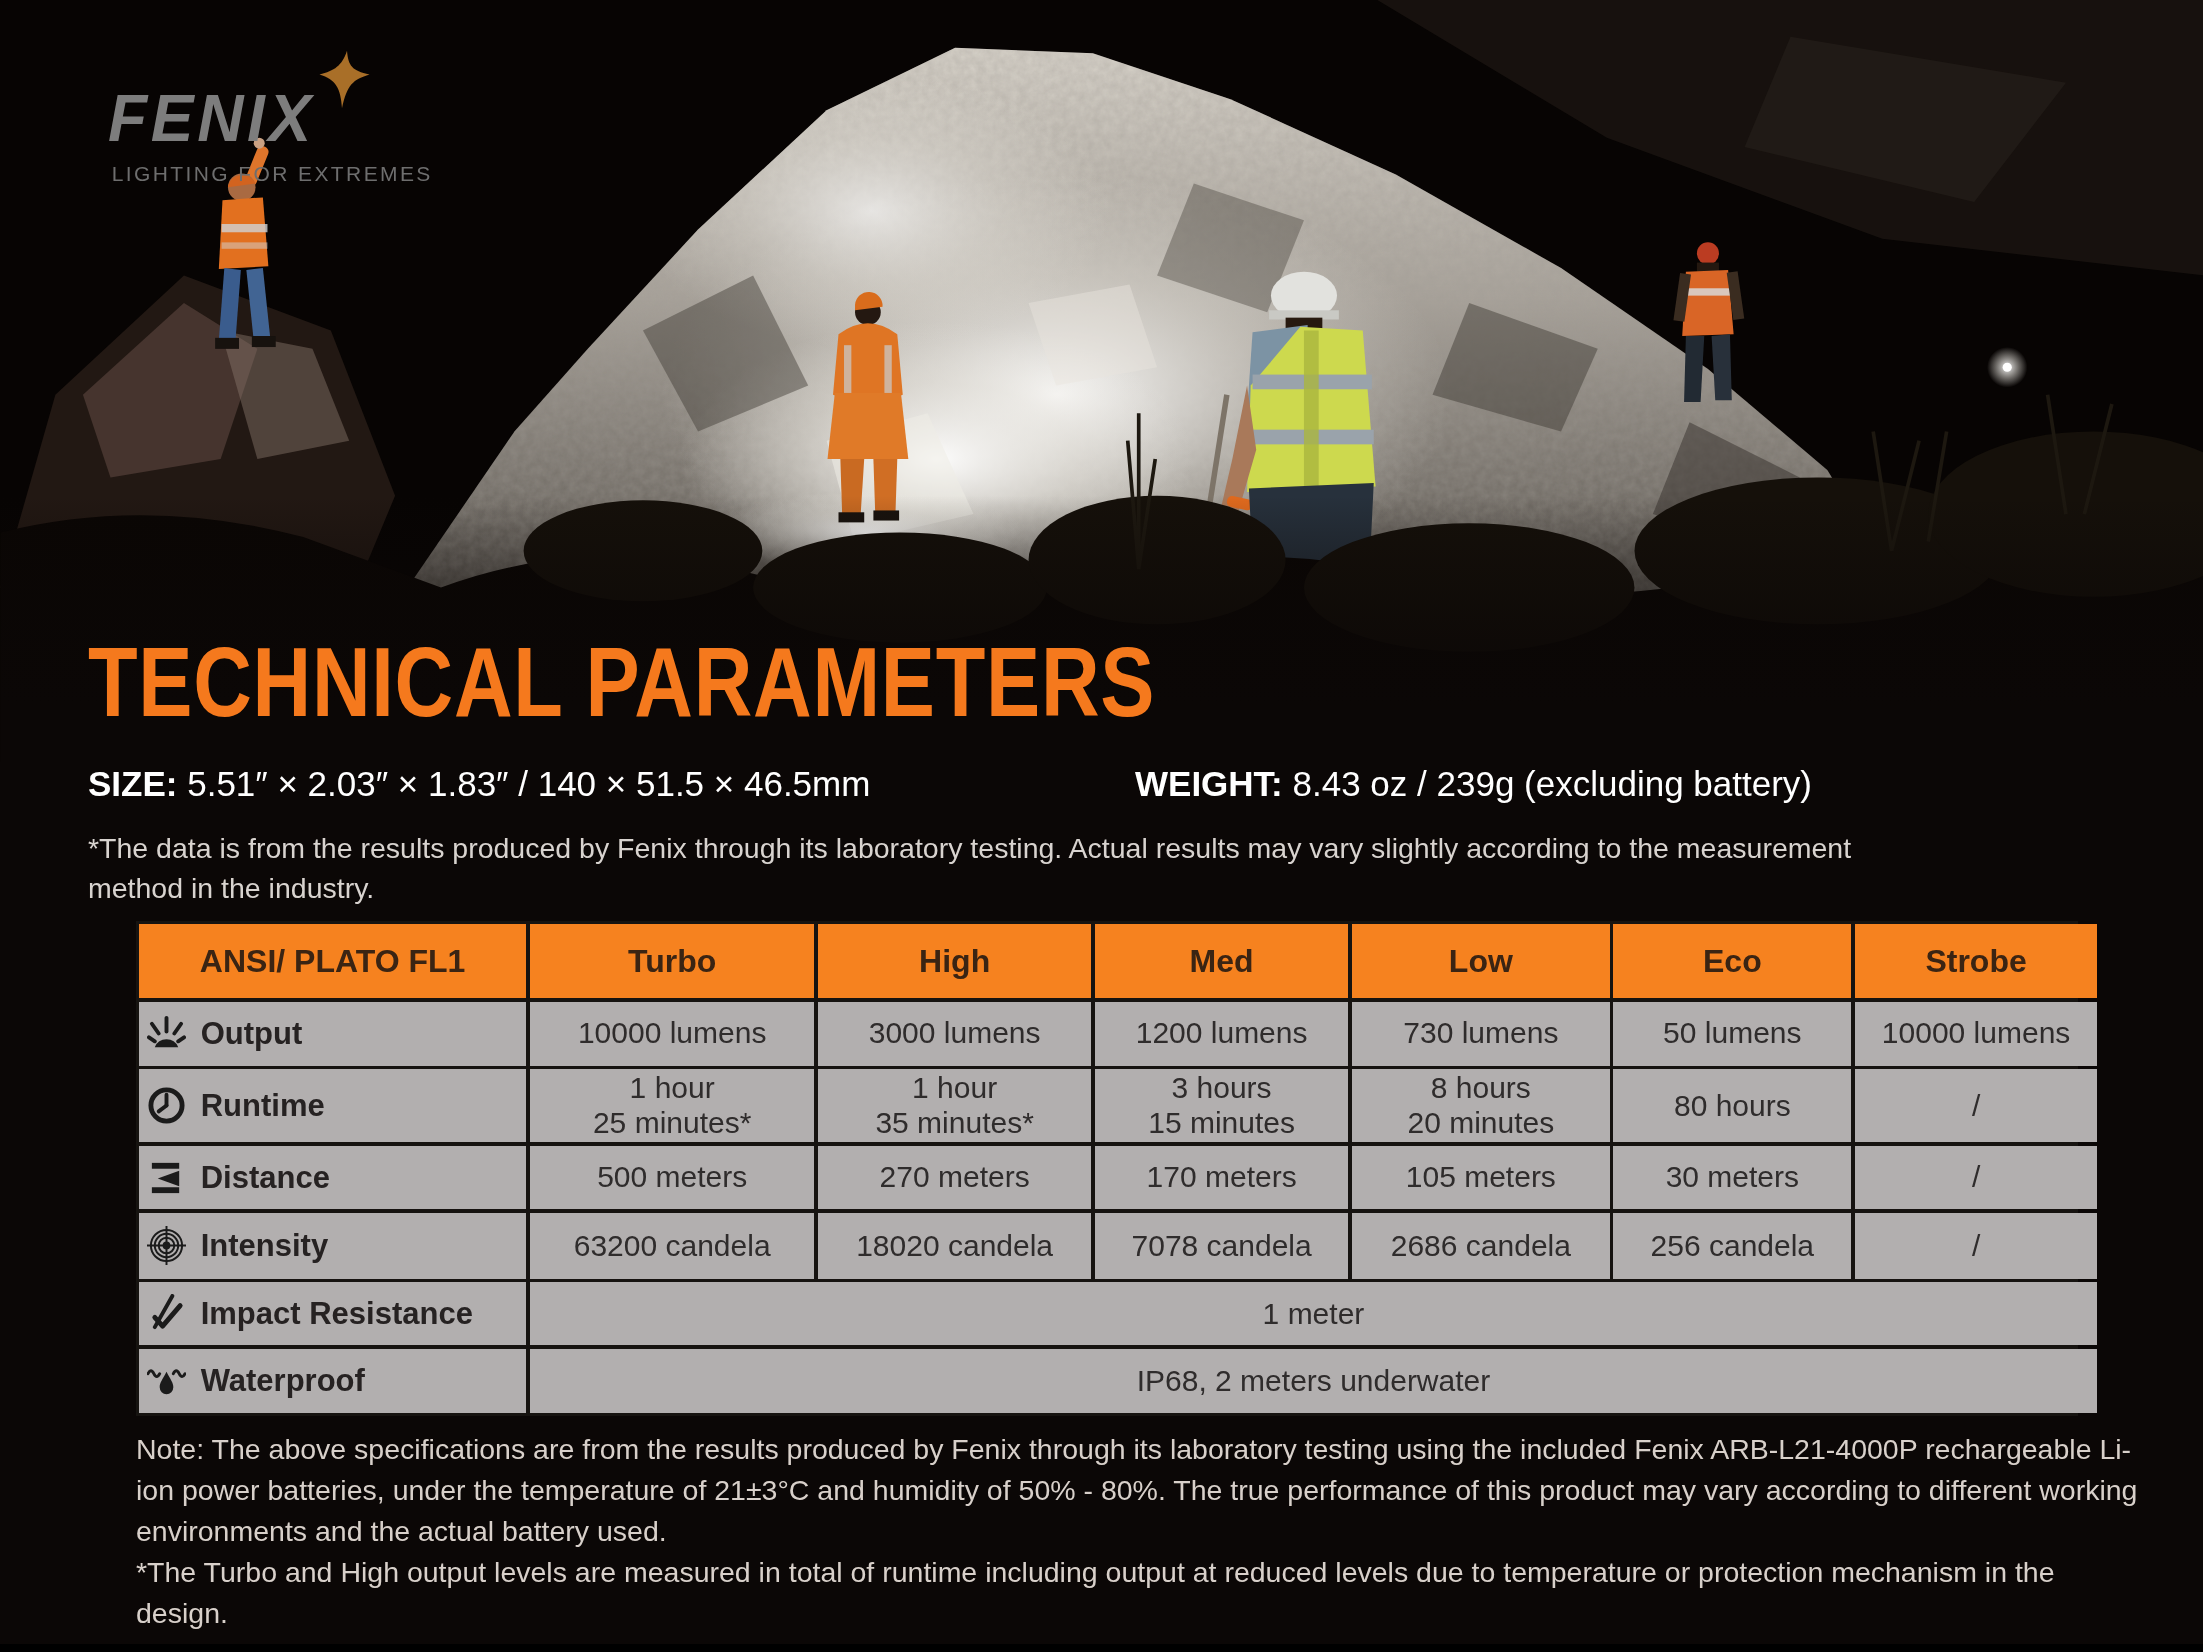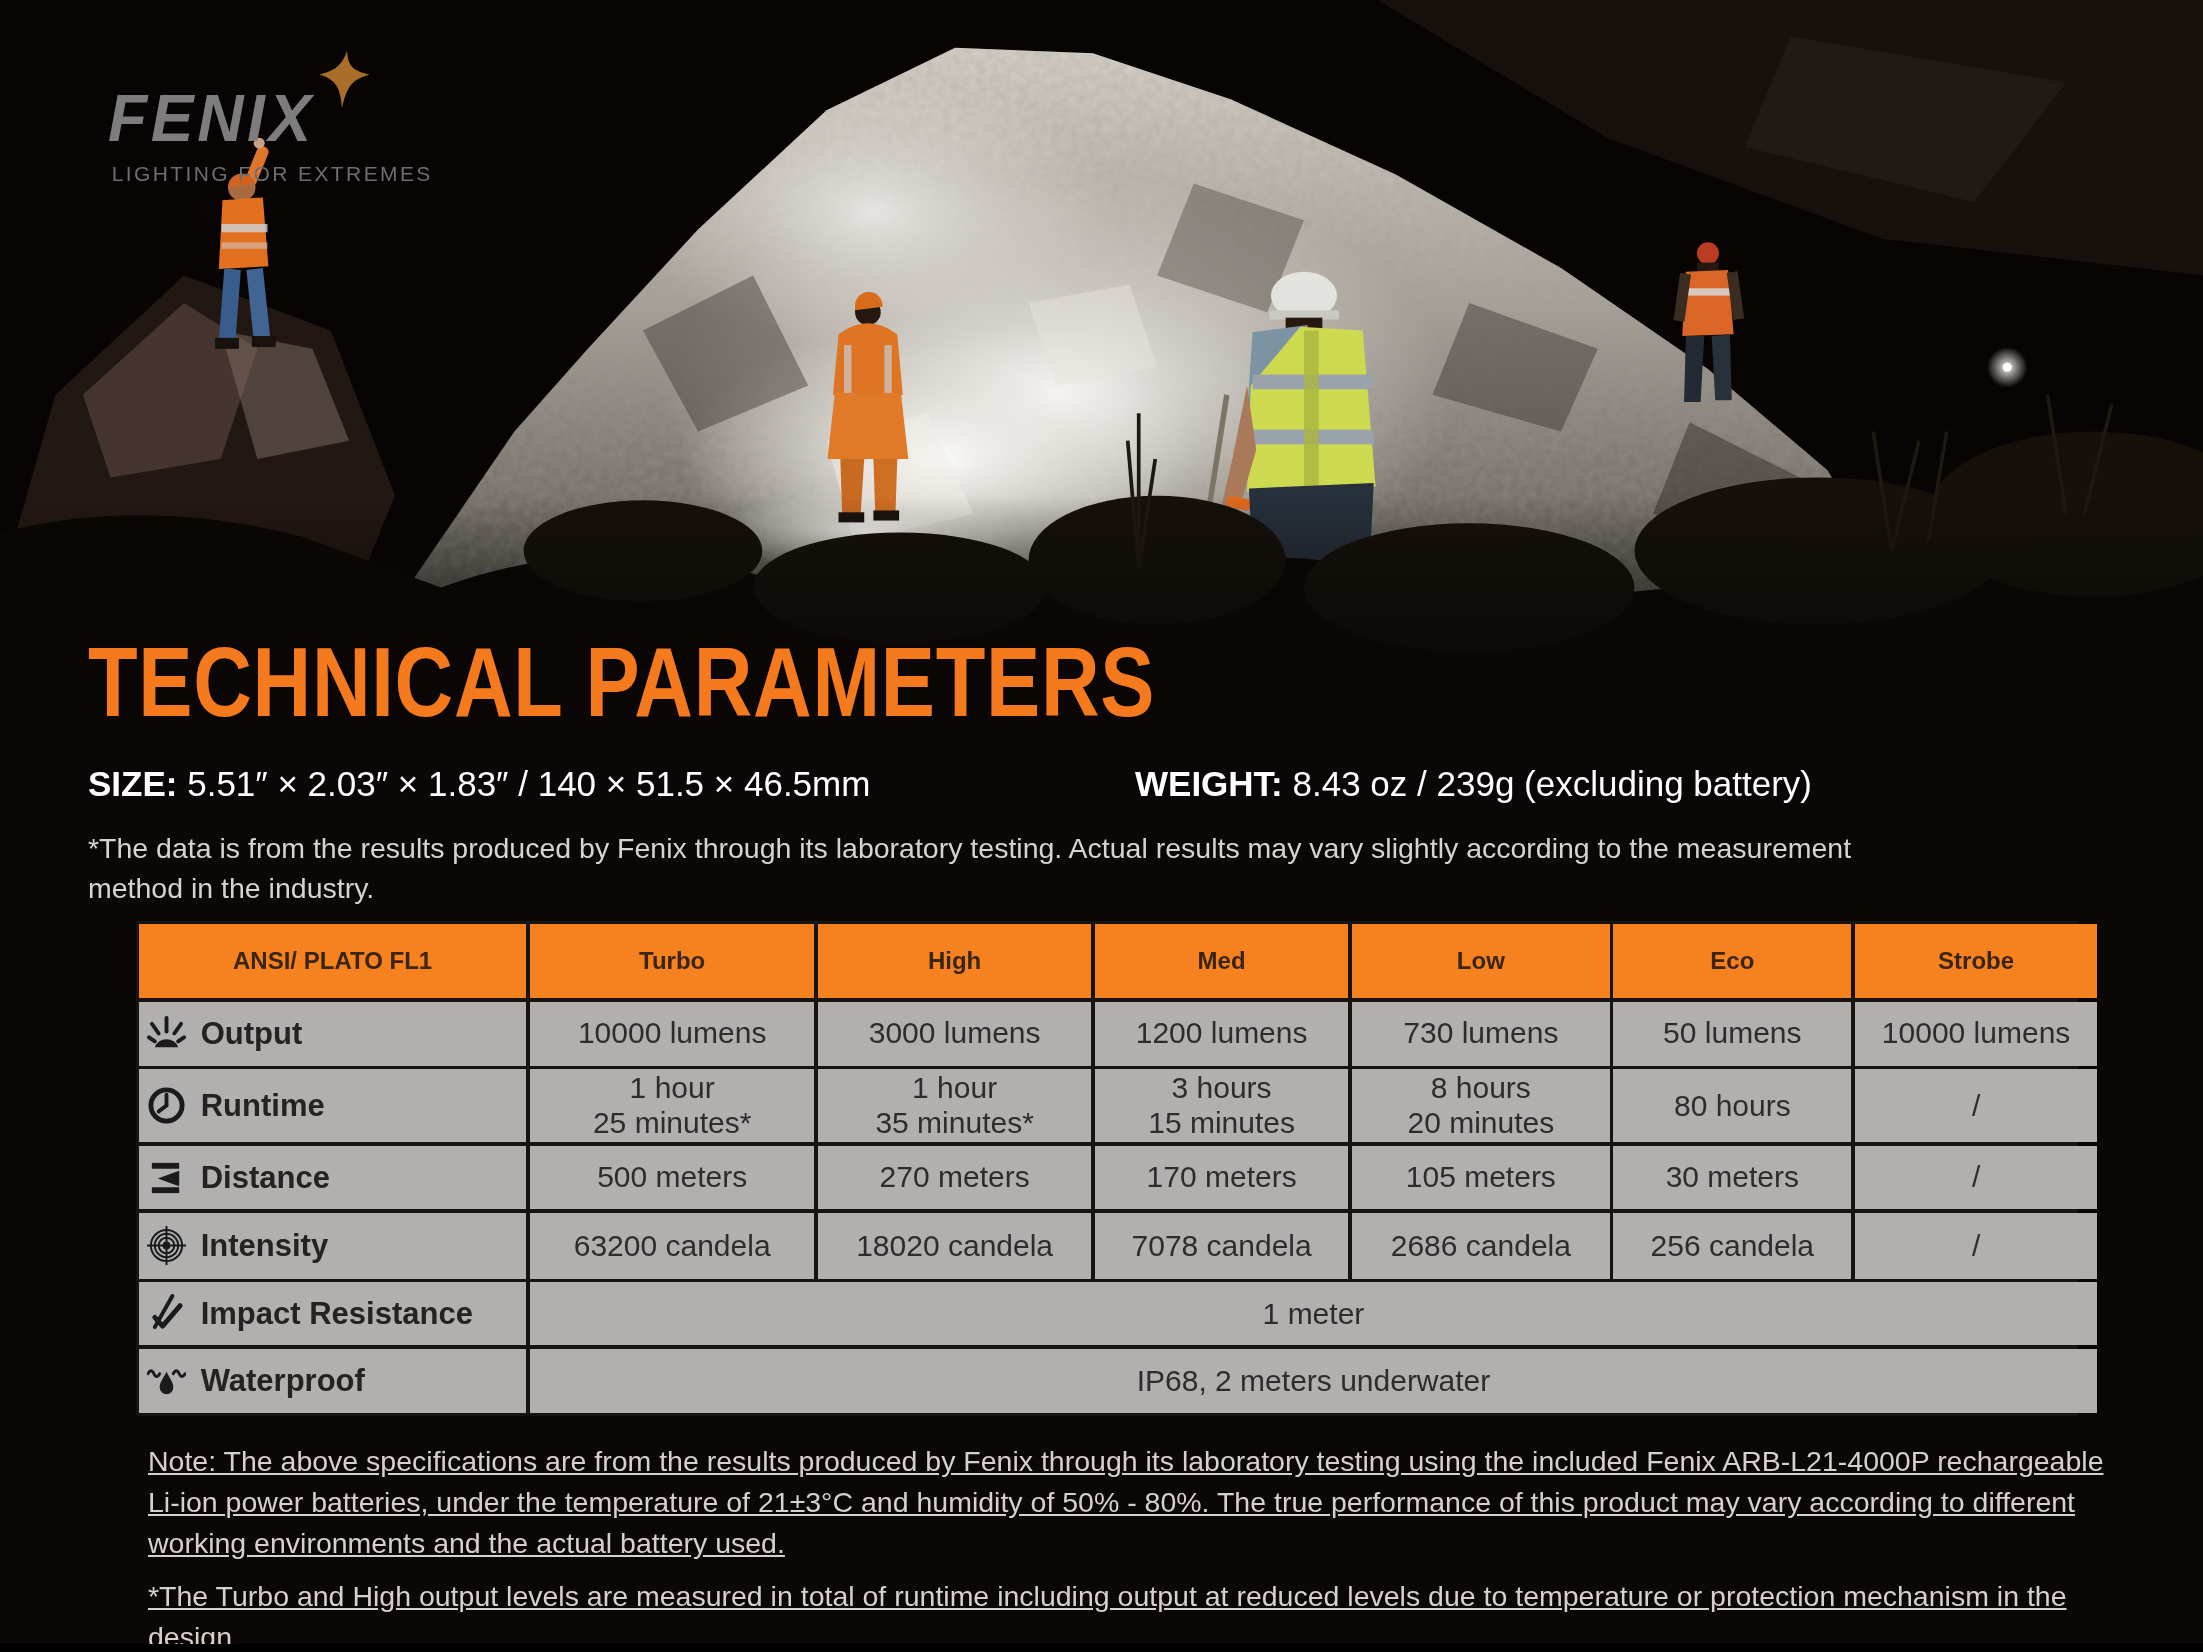--- a/index.html
+++ b/index.html
@@ -45,40 +45,40 @@
     position:absolute;left:136px;top:921px;width:1936px;
     background:#161310;border:3.7px solid #161310;
     display:grid;
     grid-template-columns:20% 14.7% 14.1% 13.1% 13.3% 12.3% 12.5%;
     grid-template-rows:74px 64px 73px 63px 66px 63px 64px;
     gap:3.7px;
   }
   .th{
     background:#f6821f;color:#3a2413;
     display:flex;align-items:center;justify-content:center;
-    font-size:24px;font-weight:bold;text-align:center;
+    font-size:32px;font-weight:bold;text-align:center;
   }
   .cell{
     background:#b2afaf;color:#2f2c2c;
     display:flex;align-items:center;justify-content:center;
     font-size:30px;text-align:center;white-space:pre-line;line-height:1.15;
   }
   .rowlabel{
     background:#b2afaf;color:#262222;
     display:flex;align-items:center;gap:14.7px;
     padding-left:8px;font-size:31px;font-weight:bold;
   }
   .rowlabel svg{flex:0 0 auto;}
   .span-cell{grid-column:2 / -1;}
   
   .footer-notes{
     position:absolute;left:136px;top:1429px;width:2002px;
     color:#d8d0ca;font-size:28.5px;line-height:41px;
   }
-  .footer-notes p{margin:12px;text-decoration:underline;}
+  .footer-notes p{margin:0;}
 </style>
 </head>
 <body>
 
 <div class="page">
 
   <svg class="hero" viewBox="0 0 2400 830" aria-hidden="true">
     <defs>
       <radialGradient id="glow" cx="50%" cy="50%" r="50%">
         <stop offset="0%" stop-color="#ffffff" stop-opacity=".95"></stop>

